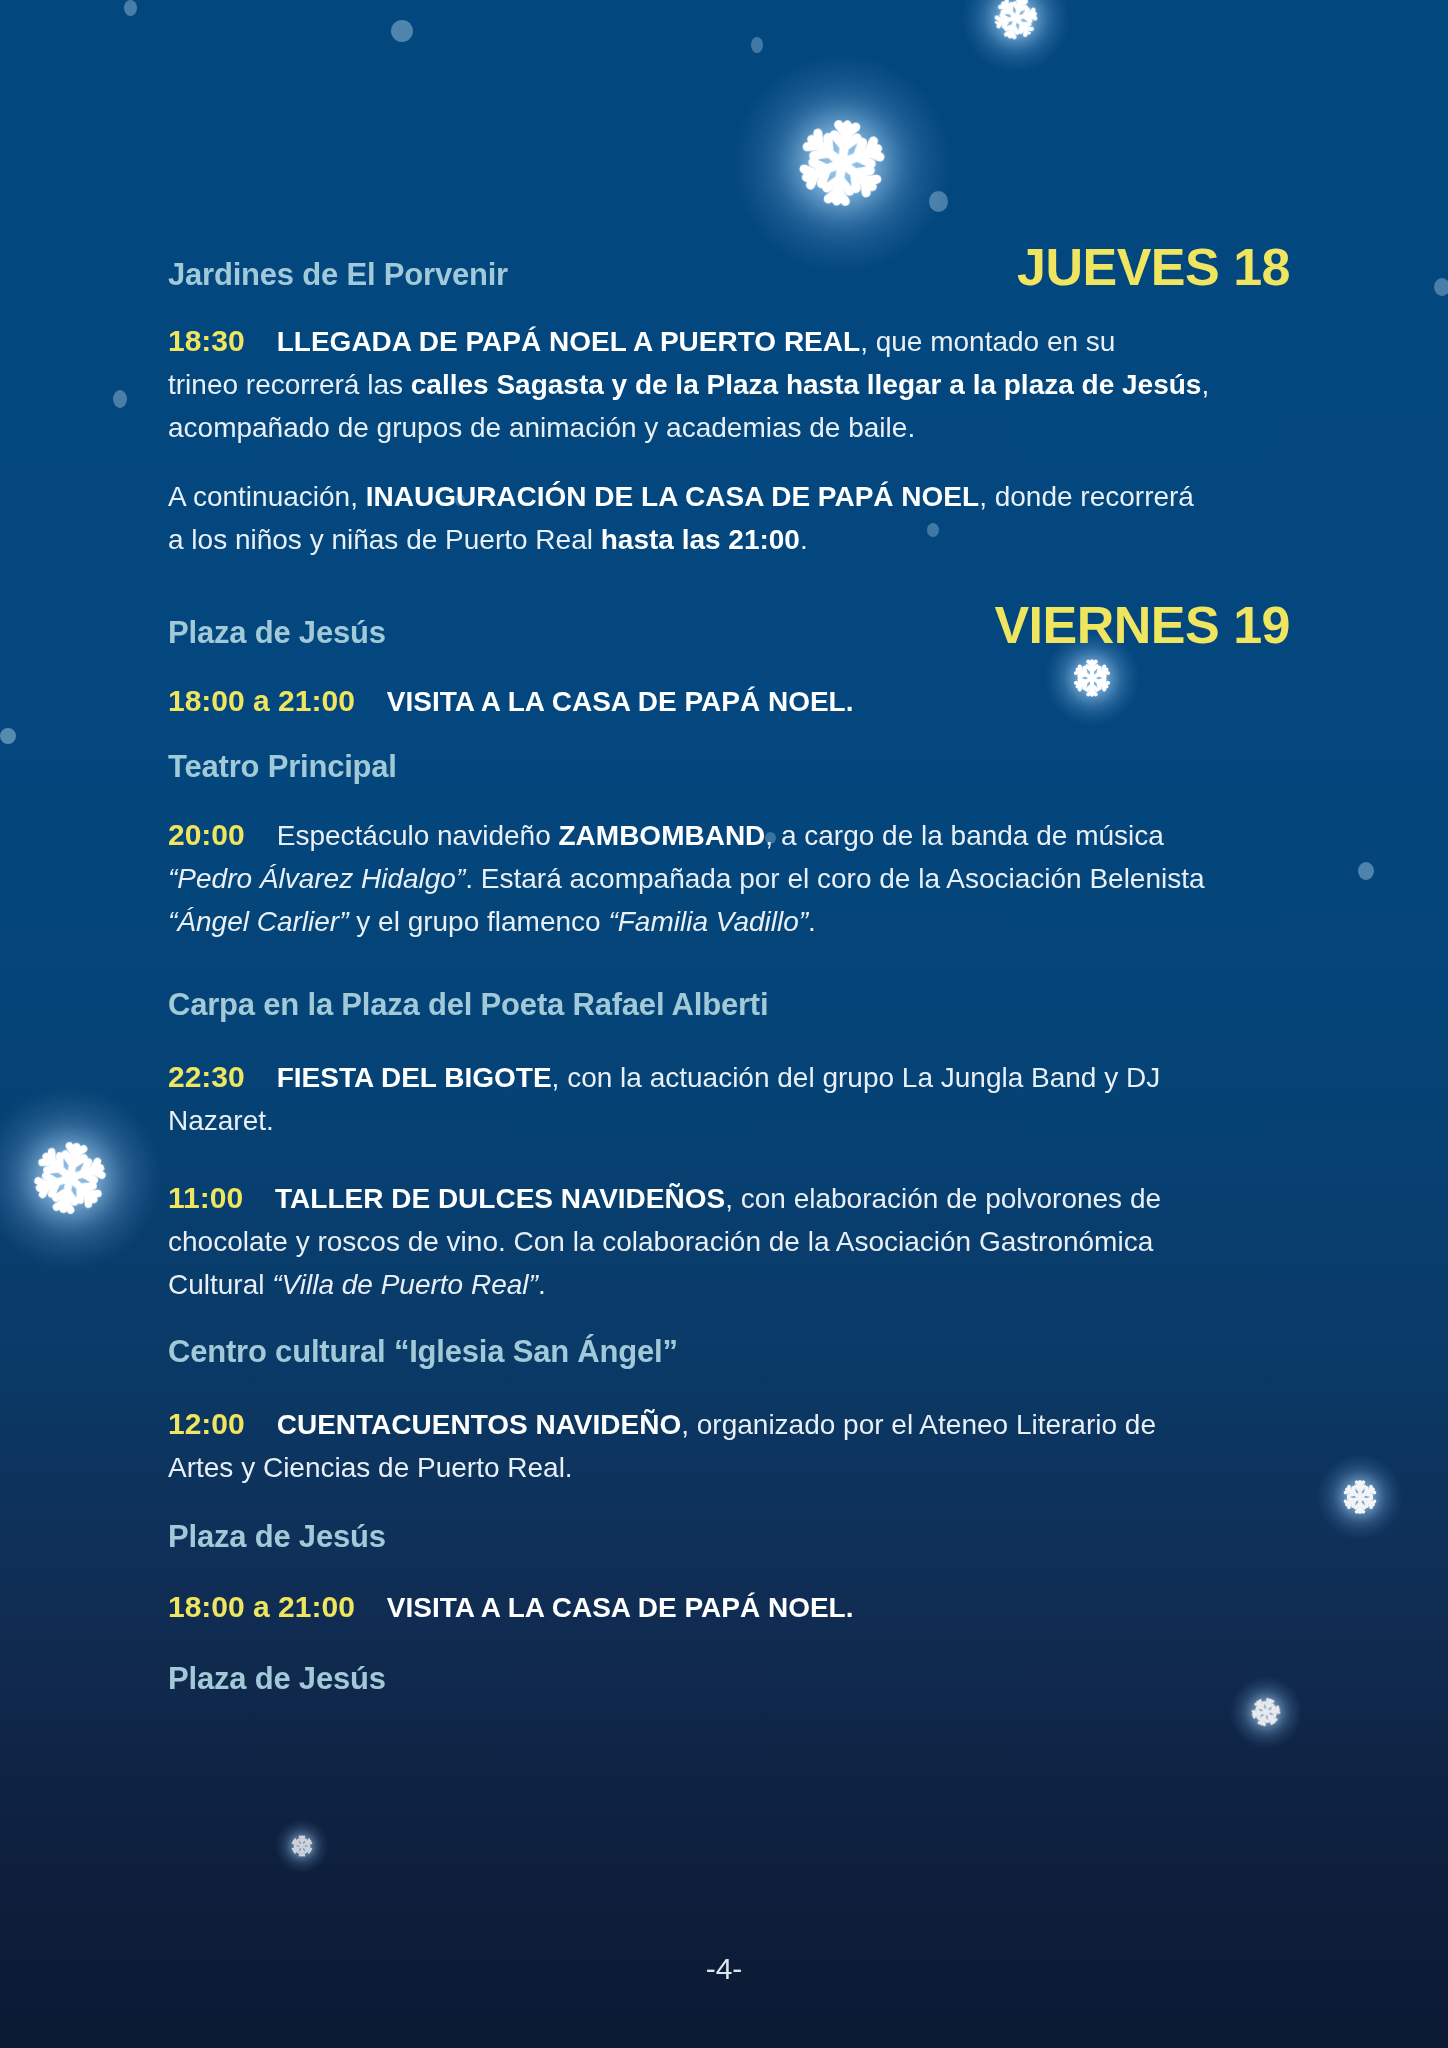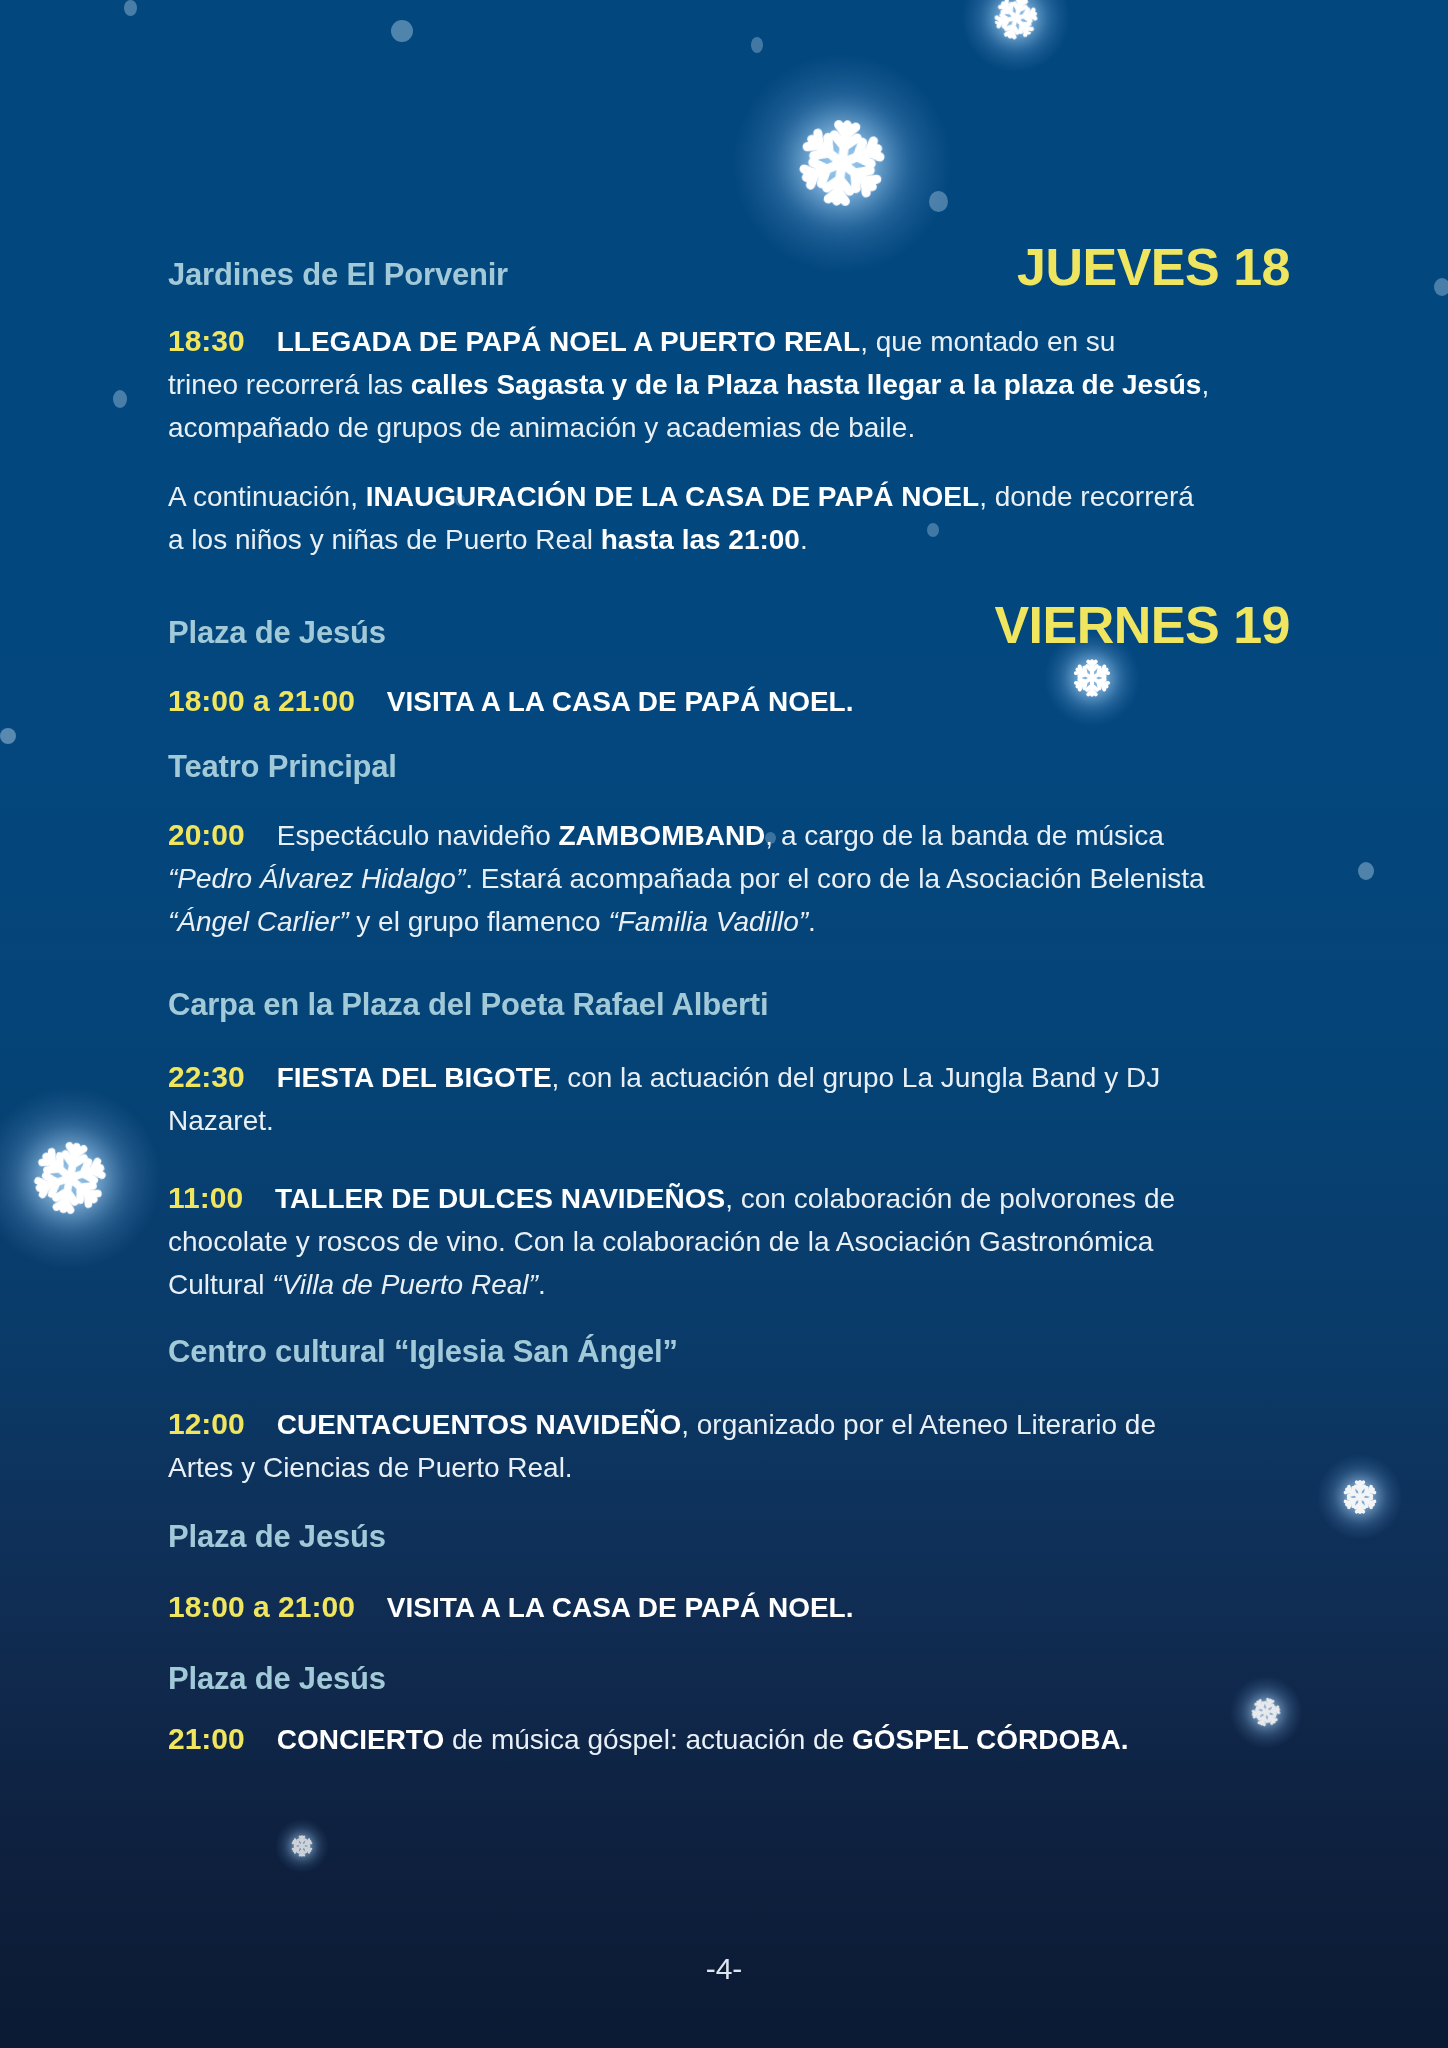--- a/index.html
+++ b/index.html
@@ -140,22 +140,21 @@
       <p class="event"><span>A continuación, </span><span class="b">INAUGURACIÓN DE LA CASA DE PAPÁ NOEL</span><span>, donde recorrerá</span><br><span>a los niños y niñas de Puerto Real </span><span class="b">hasta las 21:00</span><span>.</span></p>
       <div class="heading-row">
         <span class="venue">Plaza de Jesús</span>
         <span class="day">VIERNES 19</span>
       </div>
       <p class="event"><span class="time">18:00 a 21:00</span><span class="b">VISITA A LA CASA DE PAPÁ NOEL.</span></p>
       <div><span class="venue">Teatro Principal</span></div>
       <p class="event"><span class="time">20:00</span><span>Espectáculo navideño </span><span class="b">ZAMBOMBAND</span><span>, a cargo de la banda de música</span><br><span class="i">“Pedro Álvarez Hidalgo”</span><span>. Estará acompañada por el coro de la Asociación Belenista</span><br><span class="i">“Ángel Carlier”</span><span> y el grupo flamenco </span><span class="i">“Familia Vadillo”</span><span>.</span></p>
       <div><span class="venue">Carpa en la Plaza del Poeta Rafael Alberti</span></div>
       <p class="event"><span class="time">22:30</span><span class="b">FIESTA DEL BIGOTE</span><span>, con la actuación del grupo La Jungla Band y DJ</span><br><span>Nazaret.</span></p>
-      <p class="event"><span class="time">11:00</span><span class="b">TALLER DE DULCES NAVIDEÑOS</span><span>, con colaboración de polvorones de</span><br><span>chocolate y roscos de vino. Con la colaboración de la Asociación Gastronómica</span><br><span>Cultural </span><span class="i">“Villa de Puerto Real”</span><span>.</span></p>
+      <p class="event"><span class="time">11:00</span><span class="b">TALLER DE DULCES NAVIDEÑOS</span><span>, con elaboración de polvorones de</span><br><span>chocolate y roscos de vino. Con la colaboración de la Asociación Gastronómica</span><br><span>Cultural </span><span class="i">“Villa de Puerto Real”</span><span>.</span></p>
       <div><span class="venue">Centro cultural “Iglesia San Ángel”</span></div>
       <p class="event"><span class="time">12:00</span><span class="b">CUENTACUENTOS NAVIDEÑO</span><span>, organizado por el Ateneo Literario de</span><br><span>Artes y Ciencias de Puerto Real.</span></p>
       <div><span class="venue">Plaza de Jesús</span></div>
       <p class="event"><span class="time">18:00 a 21:00</span><span class="b">VISITA A LA CASA DE PAPÁ NOEL.</span></p>
       <div><span class="venue">Plaza de Jesús</span></div>
-      <p class="event"><span class="time">21:00</span><span class="b">CONCIERTO</span><span> de música góspel: actuación de </span><span class="b">GÓSPEL CÓRDOBA.</span></p>
     </div>
   <div class="footer">-4-</div>
 </div>
 
 </body></html>

